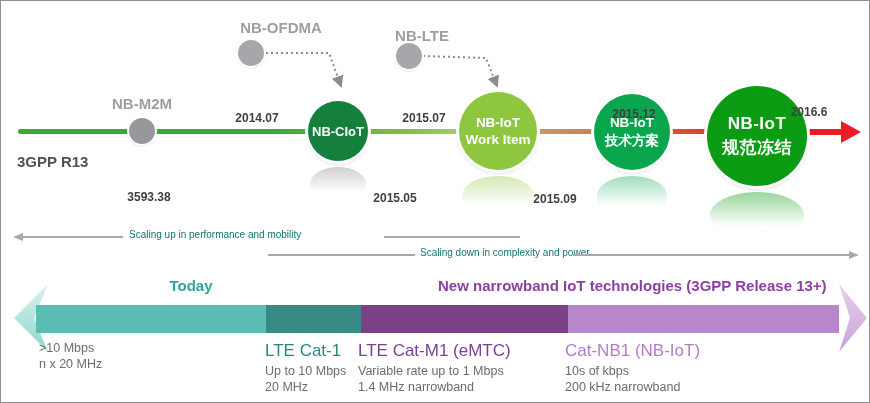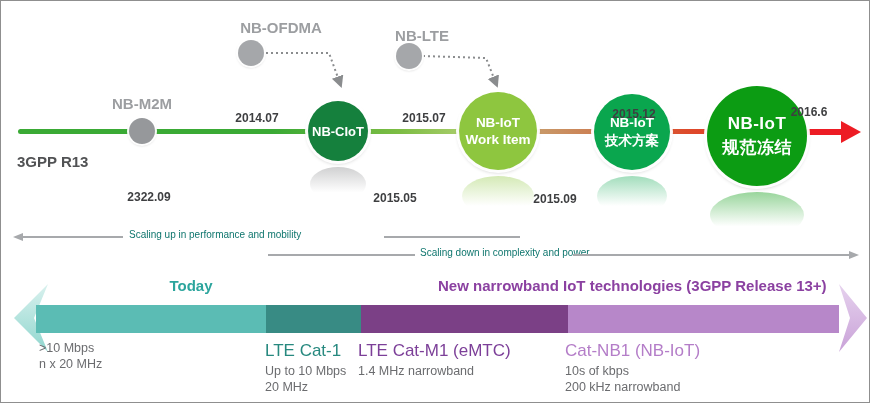--- a/index.html
+++ b/index.html
@@ -124,21 +124,21 @@
   </div>
   <div id="circle-tech" class="circle">
     <span>NB-IoT</span>
     <span>技术方案</span>
   </div>
   <div id="circle-freeze" class="circle">
     <span>NB-IoT</span>
     <span>规范冻结</span>
   </div>
 
-  <div id="date-m2m" class="ms-date">2322.09</div>
+  <div id="date-m2m" class="ms-date">3593.38</div>
   <div id="date-ofdma" class="ms-date">2014.07</div>
   <div id="date-ciot" class="ms-date">2015.05</div>
   <div id="date-lte" class="ms-date">2015.07</div>
   <div id="date-workitem" class="ms-date">2015.09</div>
   <div id="date-tech" class="ms-date">2015.12</div>
   <div id="date-freeze" class="ms-date">2016.6</div>
 
   <div id="scaleup-head"></div>
   <div id="scaleup-line1" class="hline"></div>
   <div id="scaleup-text" class="scale-text">Scaling up in performance and mobility</div>
@@ -176,20 +176,21 @@
     <p class="spec-line">&gt;10 Mbps</p>
     <p class="spec-line">n x 20 MHz</p>
   </div>
   <div id="spec-cat1" class="spec-col">
     <p class="spec-title">LTE Cat-1</p>
     <p class="spec-line">Up to 10 Mbps</p>
     <p class="spec-line">20 MHz</p>
   </div>
   <div id="spec-catm1" class="spec-col">
     <p class="spec-title">LTE Cat-M1 (eMTC)</p>
+    <p class="spec-line">Variable rate up to 1 Mbps</p>
     <p class="spec-line">1.4 MHz narrowband</p>
   </div>
   <div id="spec-nb1" class="spec-col">
     <p class="spec-title">Cat-NB1 (NB-IoT)</p>
     <p class="spec-line">10s of kbps</p>
     <p class="spec-line">200 kHz narrowband</p>
   </div>
 
 </div>
 

